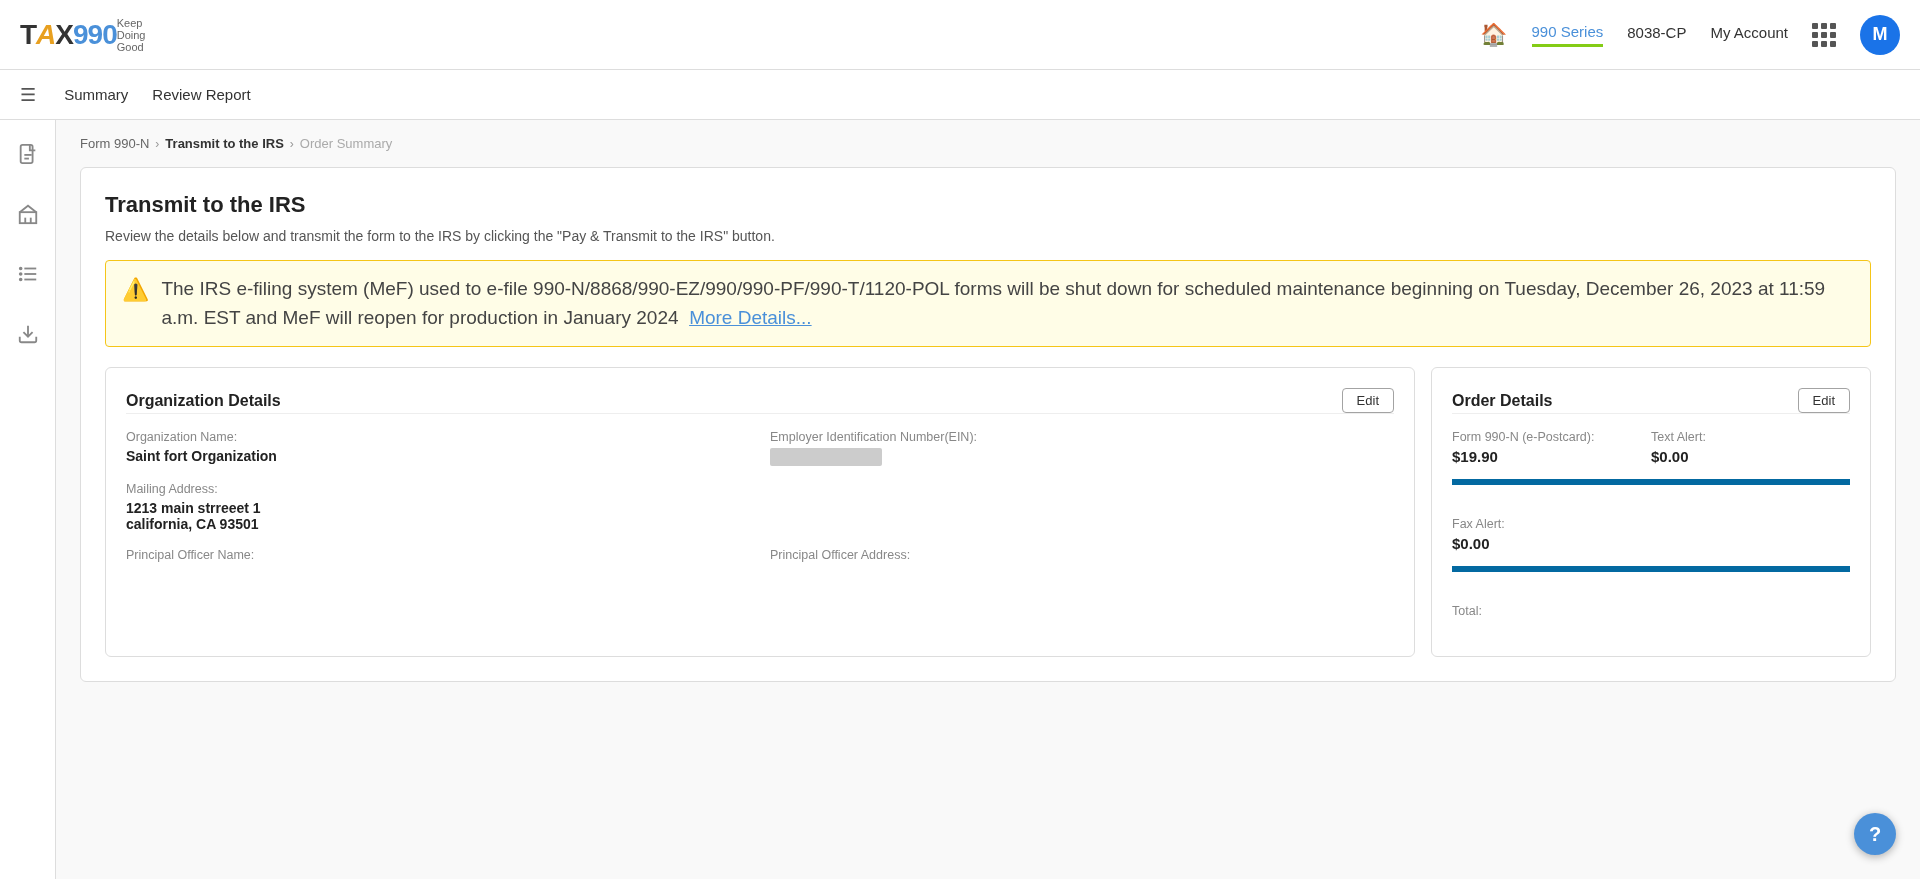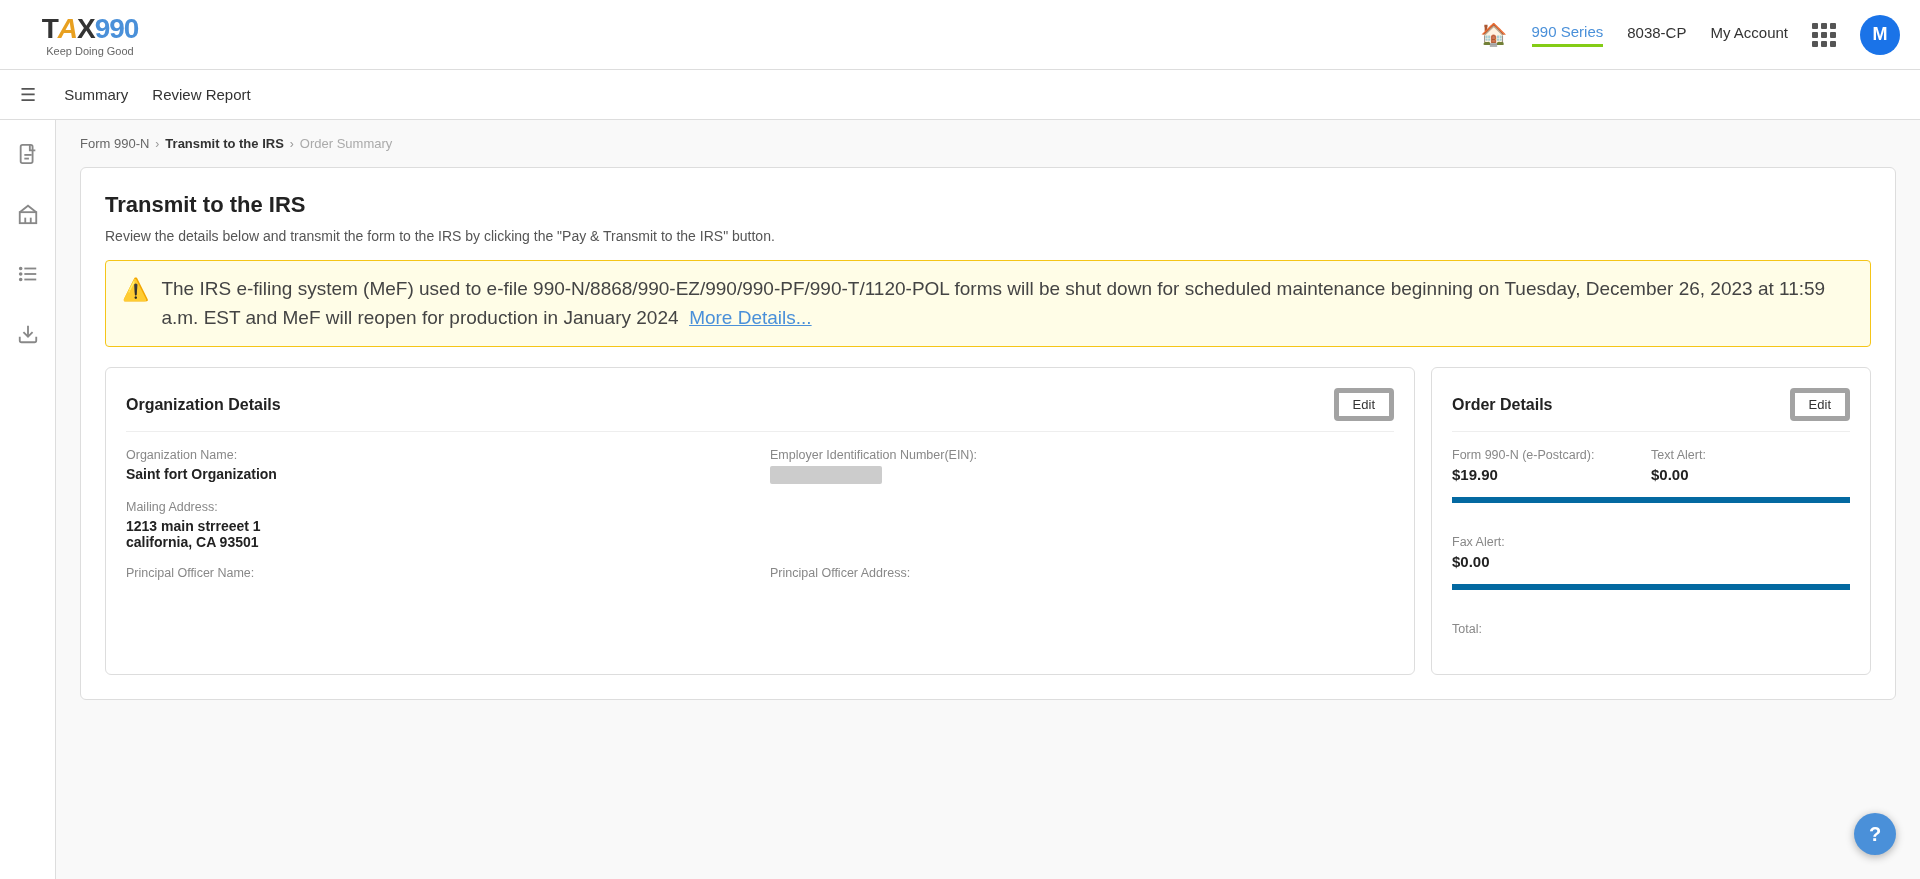--- a/index.html
+++ b/index.html
@@ -9,21 +9,21 @@
     .top-nav {
       display: flex;
       align-items: center;
       height: 70px;
       border-bottom: 1px solid #ddd;
       padding: 0 20px;
       position: relative;
     }
     .logo-area {
       display: flex;
-      flex-direction: column;
+      flex-direction: row;
       align-items: center;
       margin-right: auto;
       width: 140px;
     }
     .logo-text {
       font-size: 28px;
       font-weight: bold;
       color: #333;
       letter-spacing: -1px;
     }
@@ -214,30 +214,29 @@
       border: 1px solid #ddd;
       border-radius: 6px;
       padding: 20px;
       flex: 1;
     }
     .details-card-header {
       display: flex;
       justify-content: space-between;
       align-items: center;
       margin-bottom: 16px;
-      padding-bottom: 10px;
       border-bottom: 1px solid #eee;
     }
     .details-card-title {
       font-size: 16px;
       font-weight: bold;
       color: #222;
     }
     .edit-btn {
-      border: 5px solid #a3a3a3;
+      border: 1px solid #a3a3a3;
       background: #fff;
       color: #333;
       font-size: 13px;
       padding: 4px 14px;
       border-radius: 4px;
       cursor: pointer;
     }
 
     .field-row {
       display: flex;

